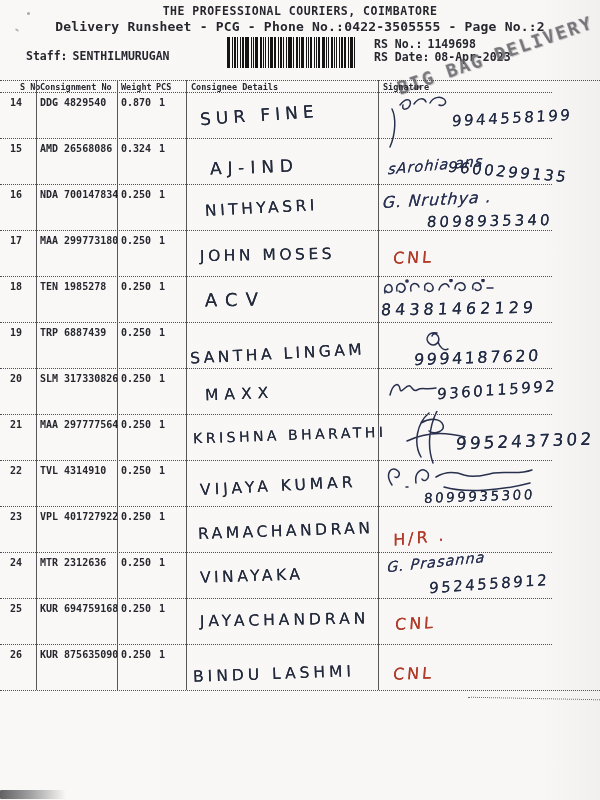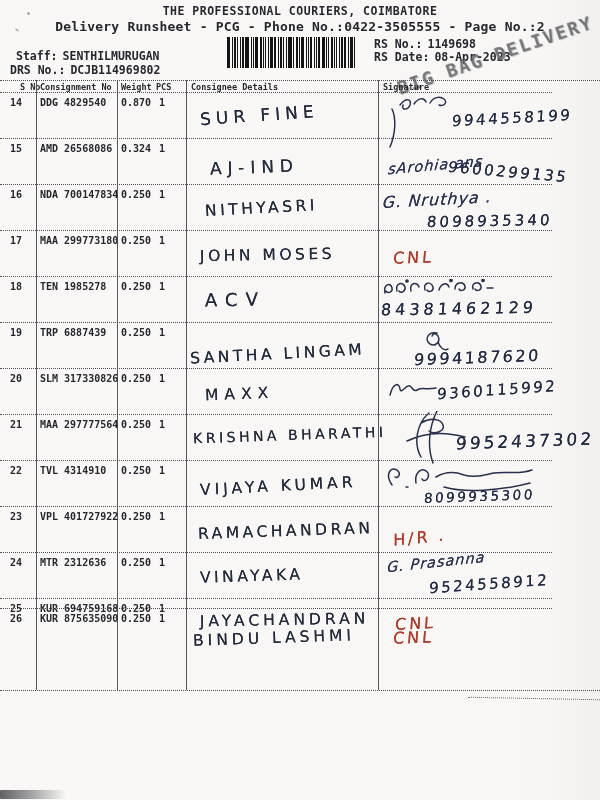--- a/index.html
+++ b/index.html
@@ -9,21 +9,21 @@
     font-family:"DejaVu Sans Mono","Liberation Mono",monospace;
     color:#26262e;
   }
   
   .company{position:absolute;top:4px;left:0;right:0;text-align:center;
     font-size:11.5px;font-weight:700;letter-spacing:.5px;}
   .title{position:absolute;top:19px;left:0;right:0;text-align:center;
     font-size:13px;font-weight:700;letter-spacing:.2px;}
   .hline{position:absolute;font-size:11.5px;font-weight:700;white-space:nowrap;}
   .route-line{top:36px;left:10px;}
-  .staff-line{top:49px;left:16px;}
+  .staff-line{top:49px;left:26px;}
   .drs-line{top:63px;left:10px;}
   .rsno-line{top:37px;left:374px;}
   .rsdate-line{top:50px;left:374px;}
   .hline .lbl{margin-right:5px;}
   
   .barcode{position:absolute;left:227px;top:37px;width:130px;height:31px;
     display:flex;align-items:stretch;overflow:hidden;}
   .barcode .bar{background:#141414;height:100%;flex:0 0 auto;}
   
   .stamp{position:absolute;left:398px;top:78px;width:200px;
@@ -39,21 +39,21 @@
   .table-bottom2{top:698px;left:468px;width:132px;transform:rotate(1.1deg);border-top-color:#6b6b70;}
   .vline{position:absolute;top:80px;height:610px;width:1px;background:#57575c;}
   .v1{left:36px;}.v2{left:117px;}.v3{left:186px;}.v4{left:378px;}
   .colhead{position:absolute;top:81.5px;font-size:8.5px;font-weight:700;white-space:nowrap;}
   .ch-sno{left:20px;}.ch-cons{left:40px;}.ch-wt{left:121px;}
   .ch-pcs{left:156px;}.ch-cd{left:191px;}.ch-sig{left:383px;}
   
   .row{position:absolute;left:0;width:552px;height:46px;border-top:1.2px dotted #4f4f53;}
   .r14{top:92px;}.r15{top:138px;}.r16{top:184px;}.r17{top:230px;}.r18{top:276px;}
   .r19{top:322px;}.r20{top:368px;}.r21{top:414px;}.r22{top:460px;}.r23{top:506px;}
-  .r24{top:552px;}.r25{top:598px;}.r26{top:608px;}
+  .r24{top:552px;}.r25{top:598px;}.r26{top:644px;}
   .c{position:absolute;top:4px;font-size:10px;font-weight:700;white-space:nowrap;}
   .c-sno{left:10px;}.c-cons{left:40px;}.c-wt{left:121px;}.c-pcs{left:159px;}
   
   .hcons{position:absolute;left:202px;top:15px;font-family:"DejaVu Sans",sans-serif;
     font-size:15.5px;letter-spacing:3.5px;color:#242b3d;white-space:nowrap;
     transform:rotate(-2deg);text-shadow:0 0 .4px #242b3d;}
   .hnum{position:absolute;font-family:"DejaVu Sans",sans-serif;font-size:15px;
     letter-spacing:2.5px;color:#222b44;white-space:nowrap;
     transform:rotate(-2deg) skewX(-6deg);text-shadow:0 0 .4px #222b44;}
   .hname{position:absolute;font-family:"DejaVu Sans",sans-serif;font-style:italic;
@@ -105,23 +105,20 @@
 <body>
 
 <div class="page">
 
   <div class="company">THE PROFESSIONAL COURIERS, COIMBATORE</div>
   <div class="title">Delivery Runsheet - PCG - Phone No.:0422-3505555 - Page No.:2</div>
 
   <div class="hline staff-line">
     <span class="lbl">Staff:</span><span>SENTHILMURUGAN</span>
   </div>
-  <div class="hline drs-line">
-    <span class="lbl">DRS No.:</span><span>DCJB114969802</span>
-  </div>
   <div class="hline rsno-line">
     <span class="lbl">RS No.:</span><span>1149698</span>
   </div>
   <div class="hline rsdate-line">
     <span class="lbl">RS Date:</span><span>08-Apr-2023</span>
   </div>
 
   <div class="barcode" id="barcode">
       <div class="bar" style="width: 3px; margin-right: 2px;"></div>
       <div class="bar" style="width: 1px; margin-right: 1px;"></div>

